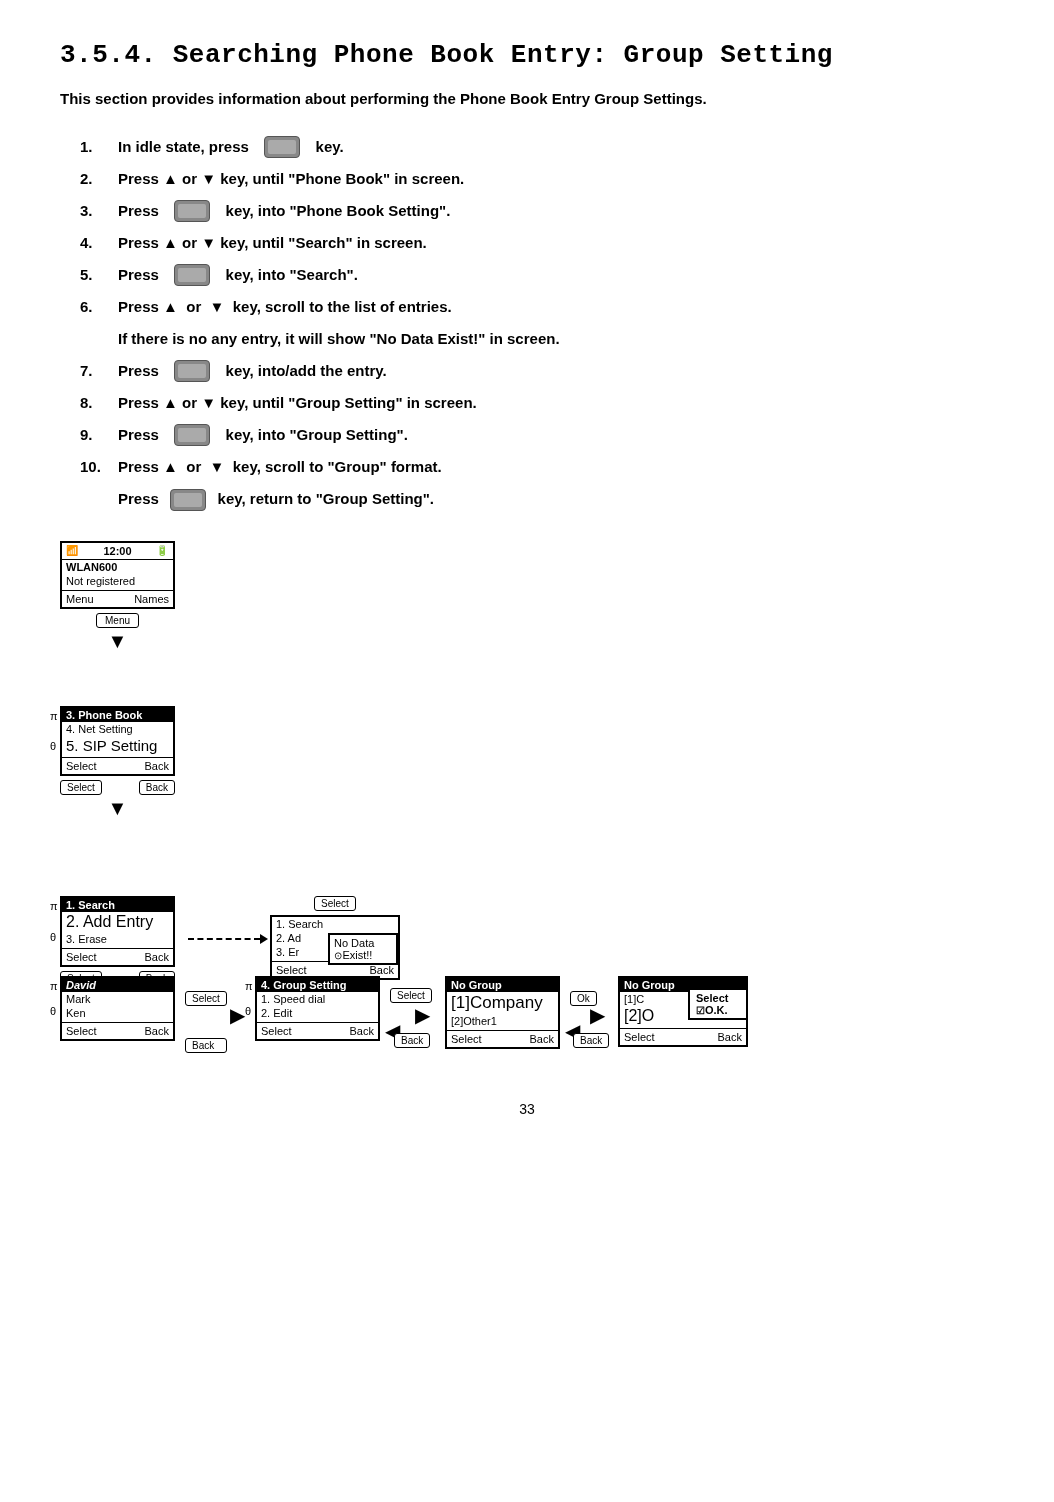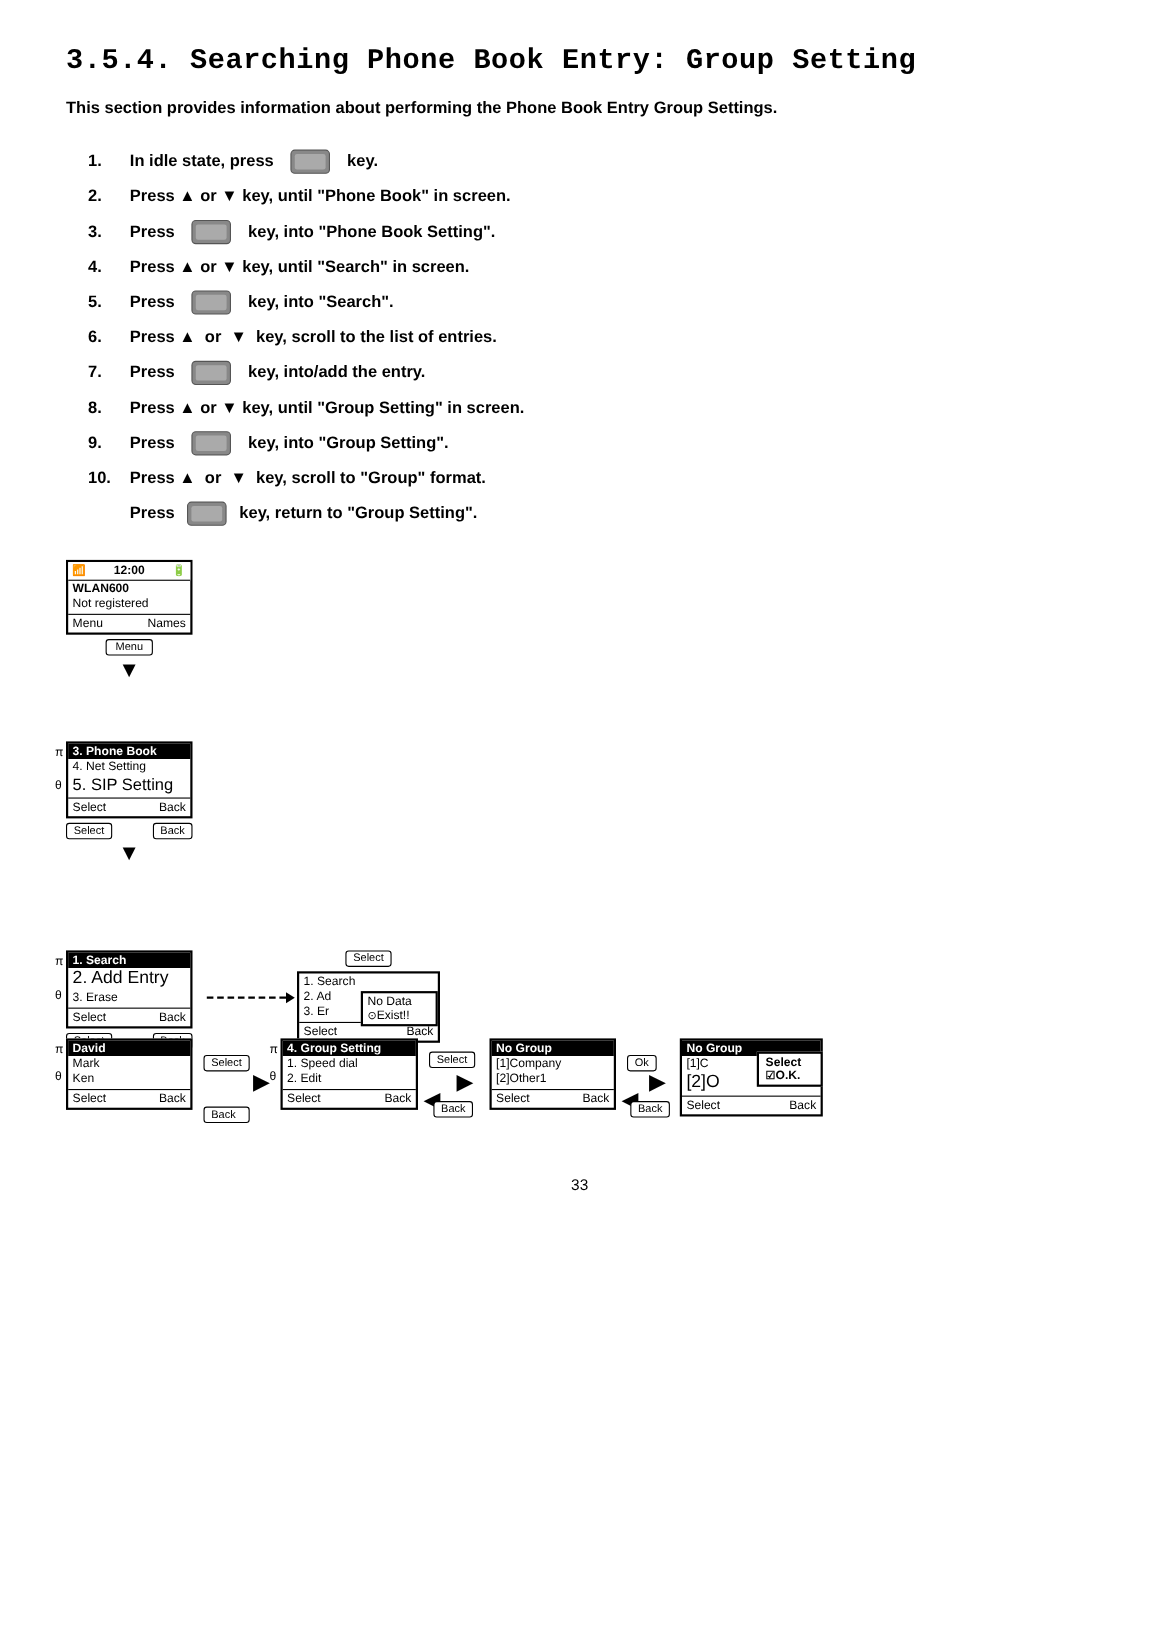--- a/index.html
+++ b/index.html
@@ -137,20 +137,23 @@
     </span>
   </div>
 
   <div class="step">
     <span class="step-num">6.</span>
     <span class="step-content">
       Press ▲&nbsp; or &nbsp;▼&nbsp; key, scroll to the list of entries.
     </span>
   </div>
 
+  <div class="indent-line">
+    If there is no any entry, it will show "No Data Exist!" in screen.
+  </div>
 
   <div class="step">
     <span class="step-num">7.</span>
     <span class="step-content">
       Press &nbsp;<span class="key-img"></span>&nbsp; key, into/add the entry.
     </span>
   </div>
 
   <div class="step">
     <span class="step-num">8.</span>
@@ -274,21 +277,21 @@
   </div>
 
   <div style="position:absolute; left:128px; top:393px; display:flex; align-items:center; width:80px;">
     <div style="border-top:2px dashed #000; flex:1;"></div>
     <div style="width:0; height:0; border-top:5px solid transparent; border-bottom:5px solid transparent; border-left:8px solid #000;"></div>
   </div>
 
   <div style="position:absolute; left:0; top:435px;">
     <div style="position:relative; border:2px solid #000; width:115px; font-size:11px; background:#fff;">
       <span style="position:absolute; left:-12px; top:2px; font-size:11px;">π</span>
-      <div style="background:#000; color:#fff; padding:1px 4px; font-size:11px; font-weight:bold;">David</div>
+      <div style="background:#000; color:#fff; padding:1px 4px; font-size:11px; font-weight:bold;font-style:italic;">David</div>
       <div style="padding:1px 4px; font-size:11px;">Mark</div>
       <div style="padding:1px 4px; font-size:11px;">Ken</div>
       <span style="position:absolute; left:-12px; bottom:22px; font-size:11px;">θ</span>
       <div style="display:flex; justify-content:space-between; padding:2px 4px; font-size:11px; border-top:1px solid #000; margin-top:2px;">
         <span>Select</span>
         <span>Back</span>
       </div>
     </div>
   </div>
 
@@ -320,21 +323,21 @@
   </div>
 
   <div style="position:absolute; left:355px; top:462px; font-size:20px;">▶</div>
 
   <div style="position:absolute; left:325px; top:478px; font-size:20px;">◀</div>
   <div style="position:absolute; left:334px; top:492px; font-size:10px; border:1px solid #000; border-radius:3px; padding:1px 6px; background:#fff;">Back</div>
 
   <div style="position:absolute; left:385px; top:435px;">
     <div style="position:relative; border:2px solid #000; width:115px; font-size:11px; background:#fff;">
       <div style="background:#000; color:#fff; padding:1px 4px; font-size:11px; font-weight:bold;">No Group</div>
-      <div style="padding:1px 4px; font-size:11px;">[1]Company</div>
+      <div style="padding:1px 4px; font-size:17px;">[1]Company</div>
       <div style="padding:1px 4px; font-size:11px;">[2]Other1</div>
       <div style="display:flex; justify-content:space-between; padding:2px 4px; font-size:11px; border-top:1px solid #000; margin-top:2px;">
         <span>Select</span>
         <span>Back</span>
       </div>
     </div>
   </div>
 
   <div style="position:absolute; left:510px; top:450px;">
     <div style="border:1px solid #000; border-radius:3px; padding:1px 6px; font-size:10px; background:#fff;">Ok</div>

